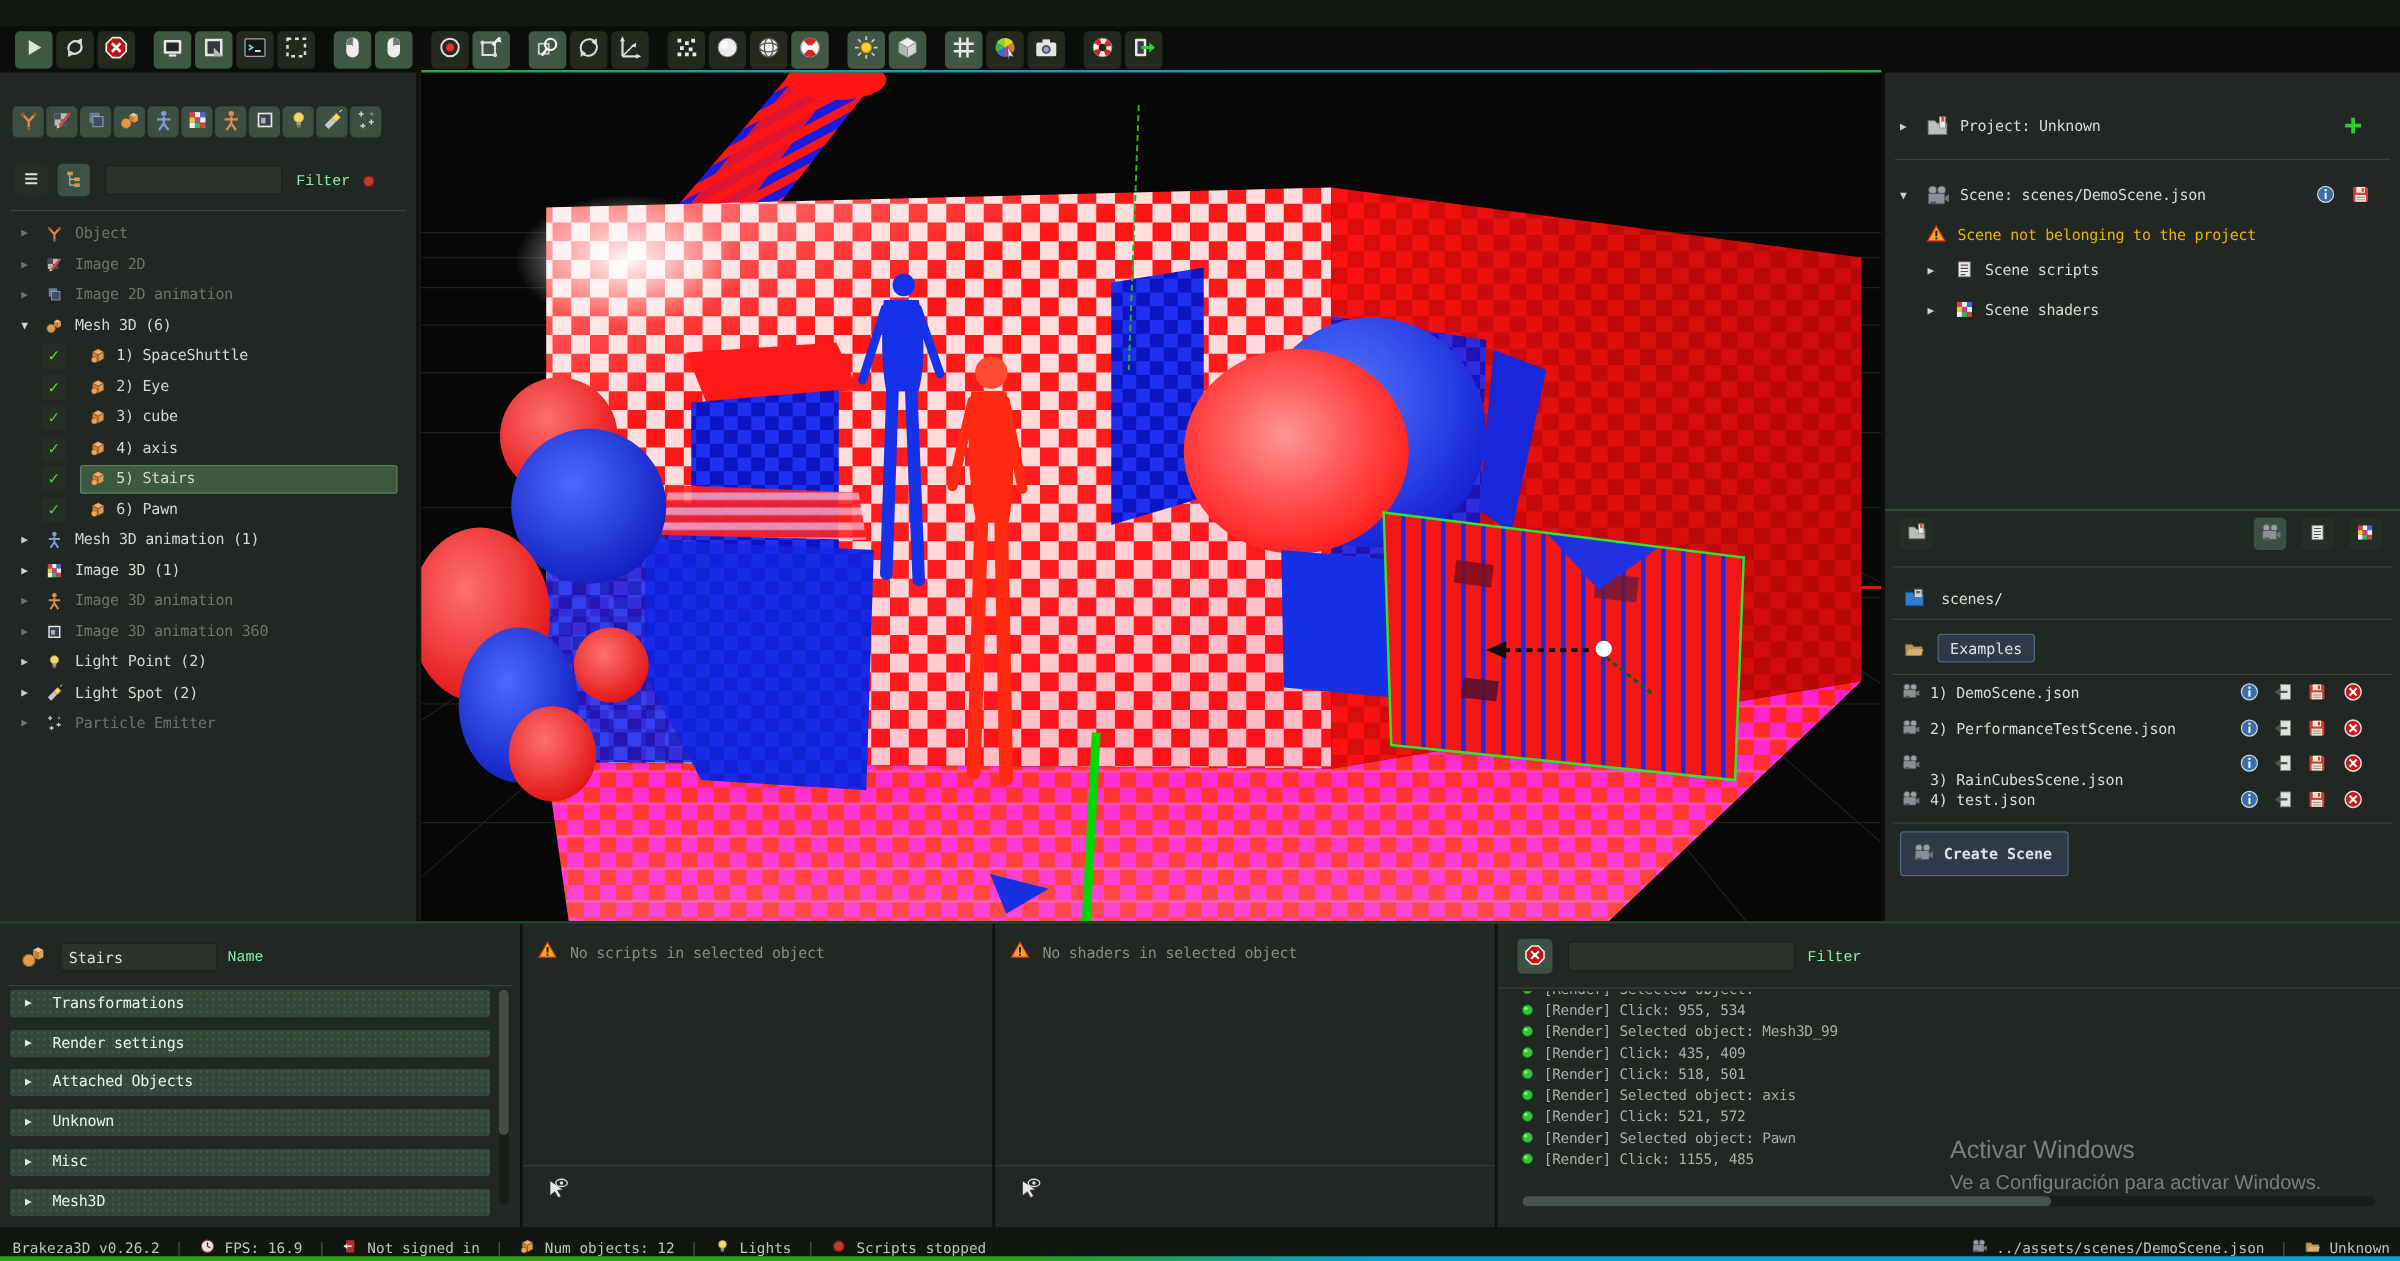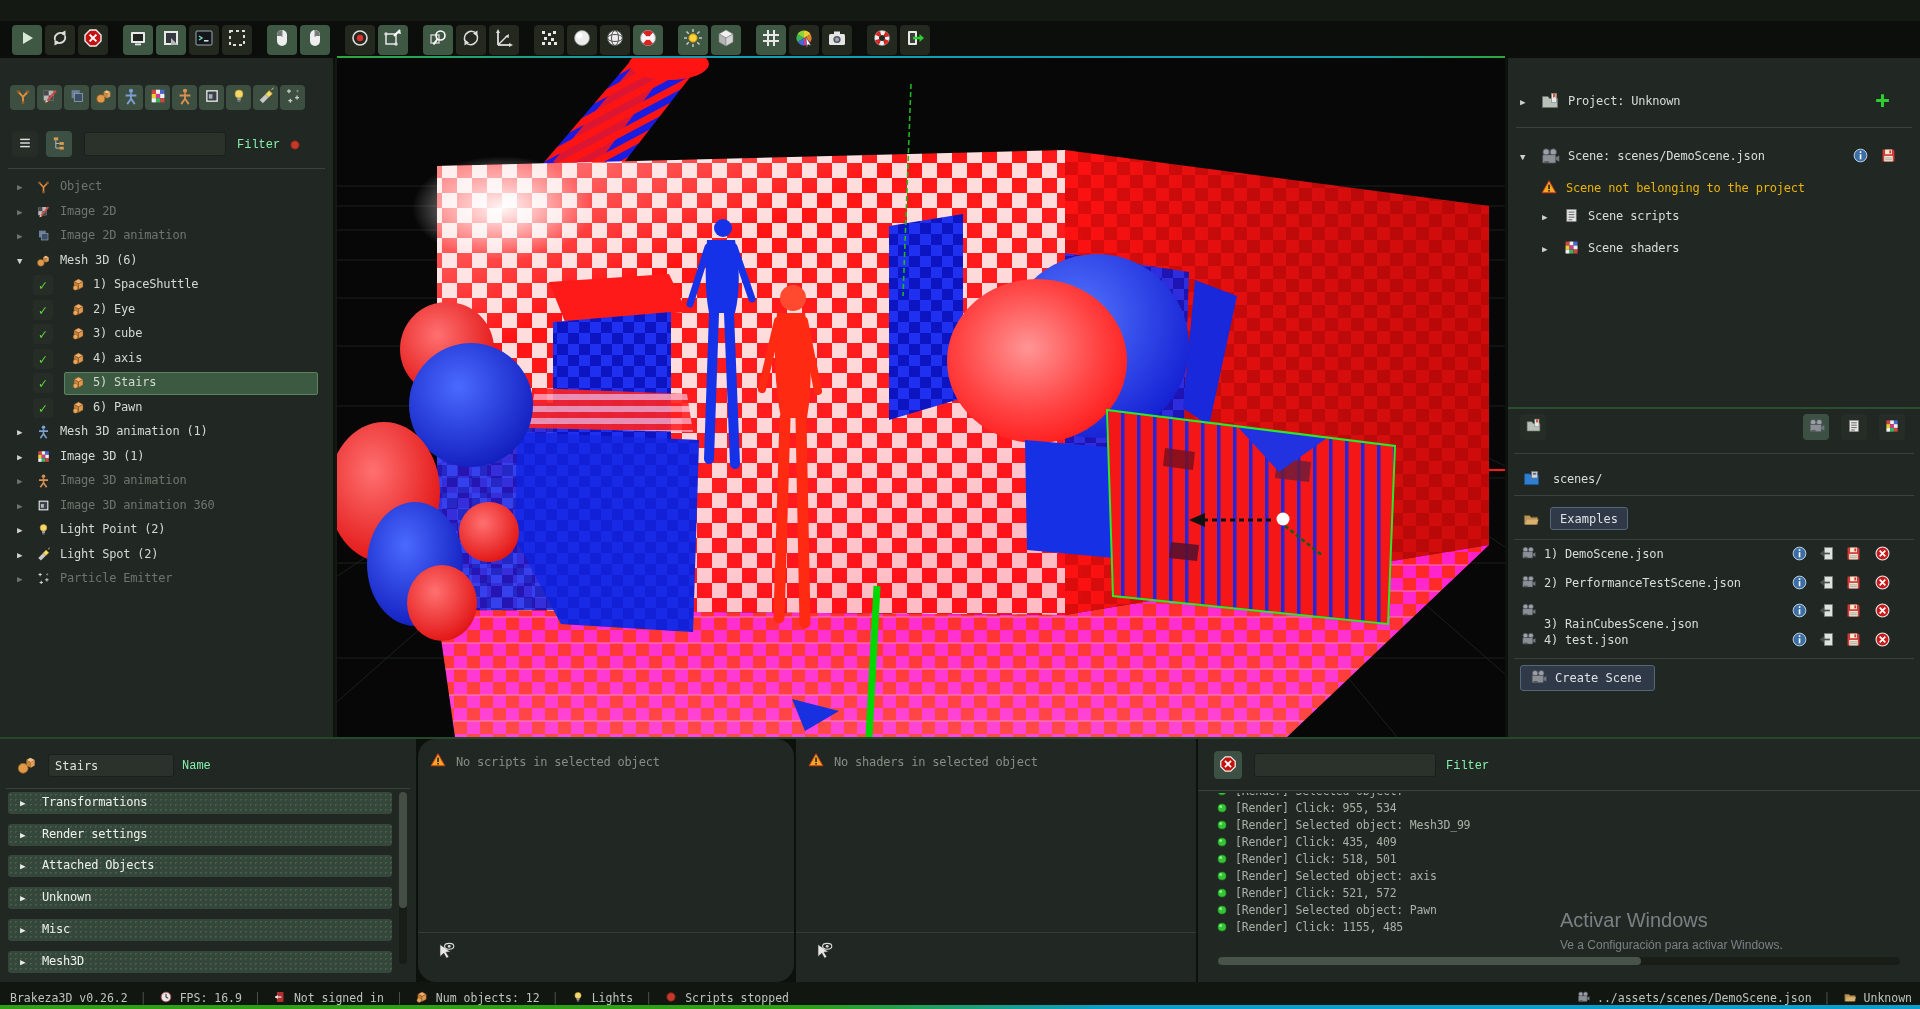--- a/index.html
+++ b/index.html
@@ -61,21 +61,21 @@
   .icobtn{position:absolute;width:17px;height:17px;cursor:pointer;}
   .dkbtn{position:absolute;background:#303947;border:1px solid #55657a;border-radius:3px;
          color:#dde2e6;font-size:12px;display:flex;align-items:center;justify-content:center;
          cursor:pointer;white-space:nowrap;}
 
   
   .bstrip{position:absolute;top:737px;left:0;width:1920px;height:245px;background:#0c110c;
           border-top:2px solid #25482a;}
   .bpanel{position:absolute;top:0;height:243px;background:#212722;}
   #panel-props{left:0;width:416px;}
-  #panel-scripts{left:418px;width:376px;border-radius:18px;}
+  #panel-scripts{left:418px;width:376px;}
   #panel-shaders{left:796px;width:400px;}
   #panel-logs{left:1198px;width:722px;}
   .acc{position:absolute;left:8px;width:384px;height:22px;border-radius:3px;background:#35463a;
        background-image:radial-gradient(rgba(110,160,115,.28) 1px,transparent 1px);
        background-size:5px 5px;cursor:pointer;}
   .acc .a-arr{position:absolute;left:12px;top:6px;font-size:9px;color:#e8ece8;}
   .acc .a-lab{position:absolute;left:34px;top:3px;font-size:12px;color:#eef2ee;letter-spacing:-0.2px;}
   .scrollbar-v{position:absolute;left:399px;top:53px;width:8px;height:172px;background:#181d18;border-radius:4px;}
   .scrollbar-v .thumb{position:absolute;left:0;top:0;width:8px;height:116px;background:#454e45;border-radius:4px;}
   .warn-row{position:absolute;left:12px;top:13px;display:flex;align-items:center;gap:10px;}
@@ -85,21 +85,21 @@
 
   .logline{position:relative;height:17px;}
   .logline .bullet{position:absolute;left:18px;top:2px;}
   .logline .ltext{position:absolute;left:37px;top:1px;font-size:11.5px;color:#a8b2a8;
                   letter-spacing:-0.2px;white-space:nowrap;}
   .hscroll{position:absolute;left:20px;right:20px;top:218px;height:8px;background:#181d18;border-radius:4px;}
   .hscroll .thumb{position:absolute;left:0;top:0;height:8px;width:62%;background:#4a534a;border-radius:4px;}
   .watermark{position:absolute;left:362px;top:170px;font-family:"Liberation Sans",sans-serif;
              color:rgba(195,201,210,.55);pointer-events:none;}
   .watermark .w1{font-size:20px;}
-  .watermark .w2{font-size:12px;margin-top:6px;}
+  .watermark .w2{font-size:16px;margin-top:6px;}
 
   
   .statusbar{position:absolute;top:982px;left:0;width:1920px;height:23px;background:#111611;
              display:flex;align-items:center;padding:16px 10px;font-size:11.5px;color:#bcc4bc;}
   .sitem{display:flex;align-items:center;gap:7px;white-space:nowrap;}
   .ssep{color:#4a554a;margin:0 12px;}
   .status-right{position:absolute;right:8px;display:flex;align-items:center;}
   .bottom-edge{position:absolute;top:1005px;left:0;width:1920px;height:4px;
       background:linear-gradient(to right,#2da015 0%,#2da015 42%,#0a9ecf 58%,#0a9ecf 100%);}
 </style>
@@ -948,21 +948,21 @@
     </div>
     <div class="sep-h" style="left:6px;right:6px;top:437px;"></div>
     <span style="position:absolute;left:14px;top:452px;"><svg width="18" height="18" viewBox="0 0 20 20">
           <path d="M2.5 6h6l1.5 2h7.5v8H2.5z" fill="#b8955a" stroke="#6a5020" stroke-width="0.7"></path>
           <path d="M3.5 16l2-5.5h13l-2.5 5.5z" fill="#d8b070"></path>
         </svg></span>
     <div class="dkbtn" style="left:42px;top:449px;width:78px;height:23px;">Examples</div>
     <div class="sep-h" style="left:6px;right:6px;top:481px;"></div>
     <div id="scene-files"></div>
     <div class="sep-h" style="left:6px;right:6px;top:600px;"></div>
-    <div class="dkbtn" style="left:12px;top:607px;height:26px;padding:0 12px 0 8px;gap:8px;">
+    <div class="dkbtn" style="left:12px;top:607px;height:36px;padding:0 12px 0 8px;gap:8px;font-weight:bold;">
       <span><svg width="18" height="18" viewBox="0 0 20 20">
             <circle cx="6.8" cy="5.8" r="3.1" fill="#9aa0a6" stroke="#4a4f55" stroke-width="0.8"></circle>
             <circle cx="13.6" cy="5.8" r="3.1" fill="#9aa0a6" stroke="#4a4f55" stroke-width="0.8"></circle>
             <rect x="3.5" y="8.3" width="12.5" height="8" rx="1" fill="#8a9096" stroke="#4a4f55" stroke-width="0.7"></rect>
             <polygon points="16,10.8 19.3,9 19.3,15 16,13.2" fill="#70767c"></polygon>
             <rect x="5" y="14.5" width="4.5" height="1.8" fill="#555"></rect>
           </svg></span>
       <span>Create Scene</span>
     </div>
   <div class="rrow" style="top: 483px;">

